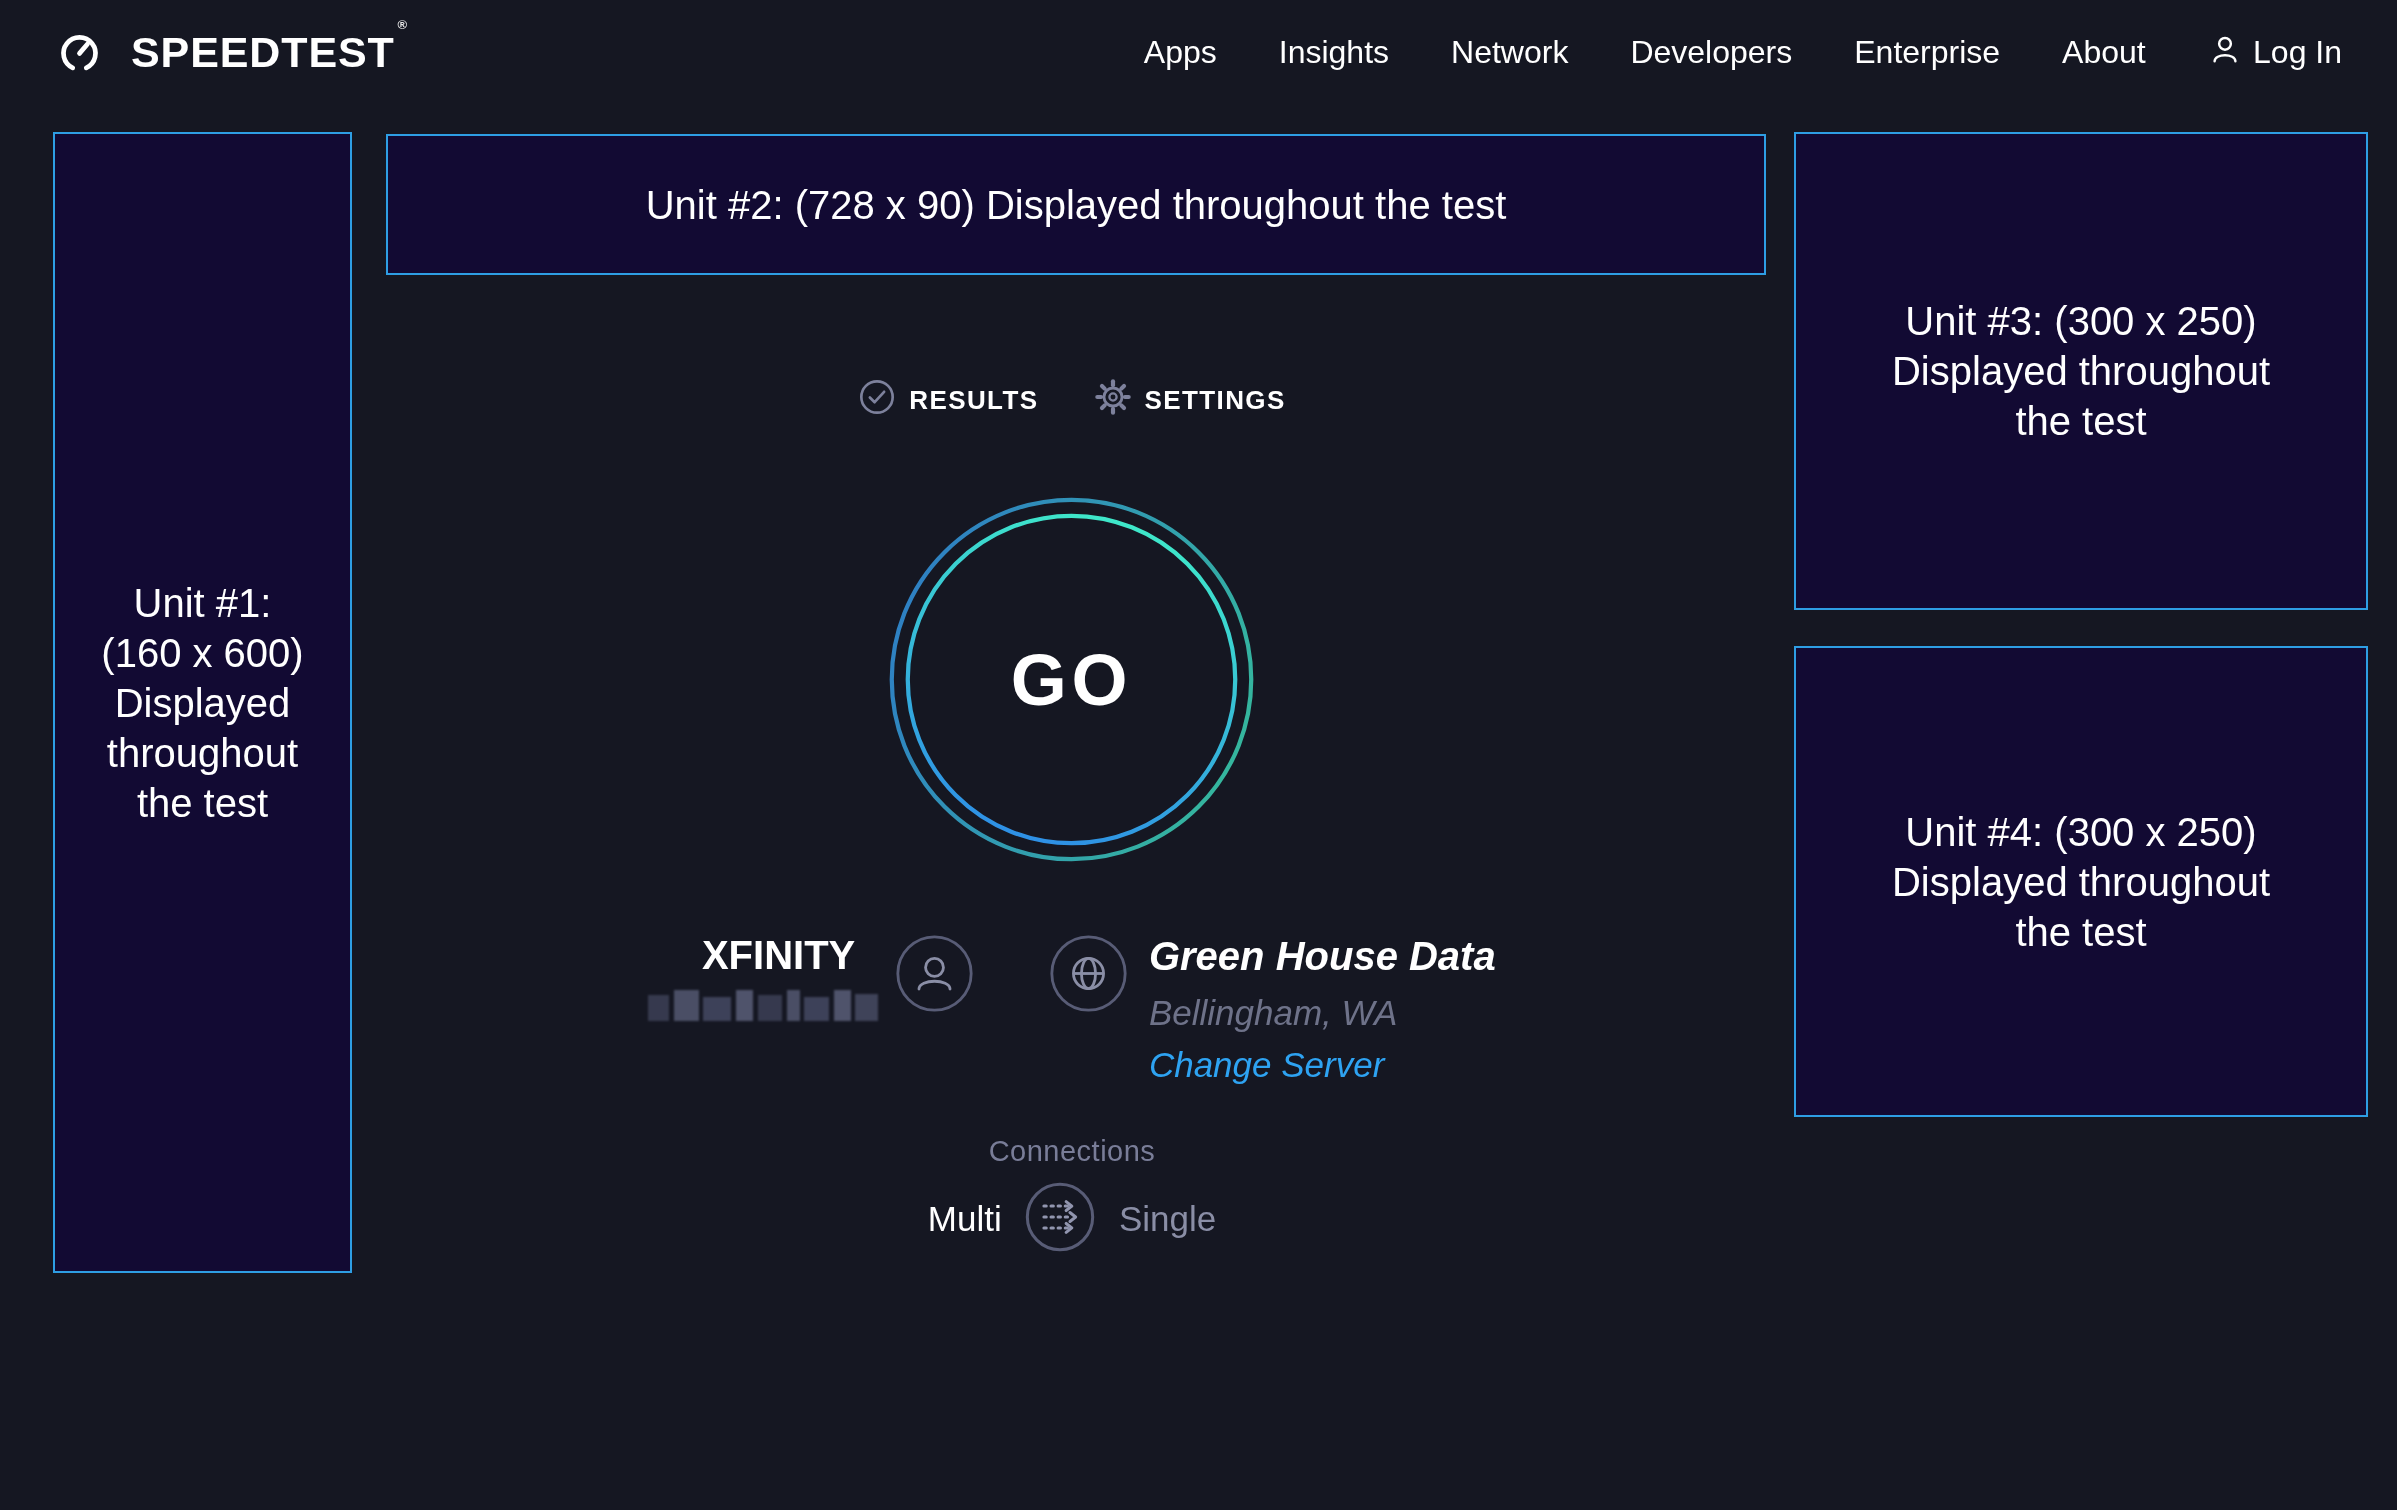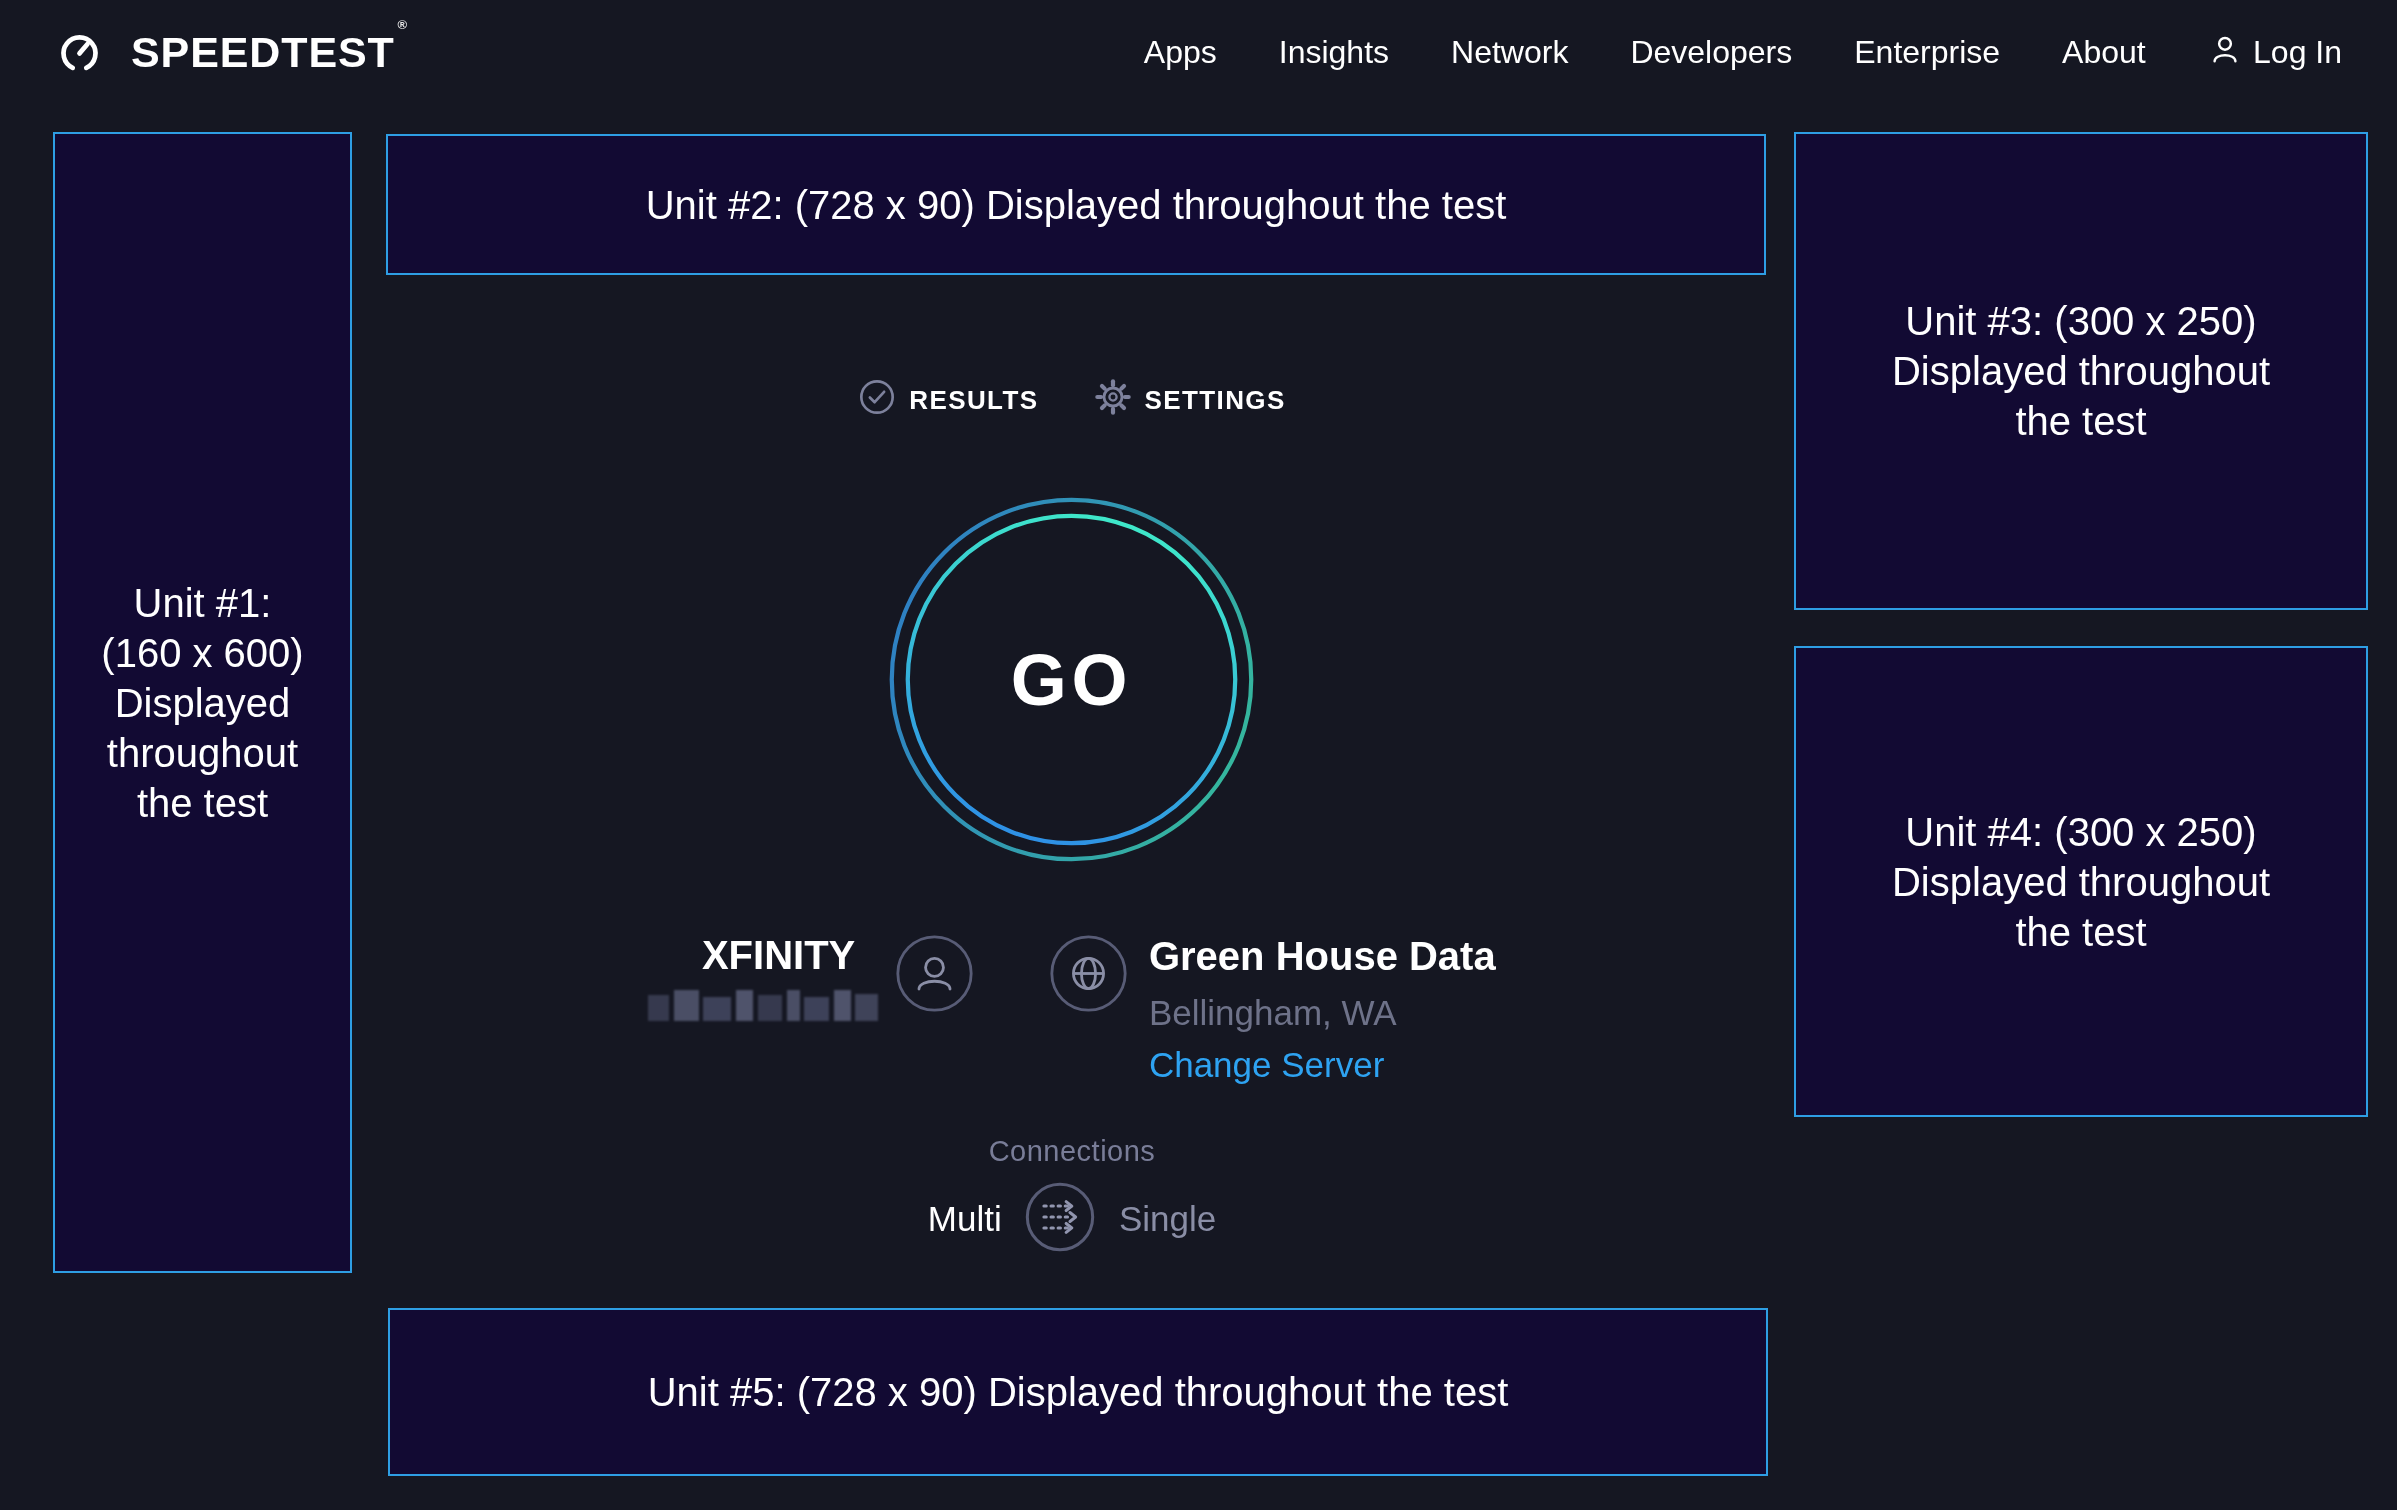--- a/index.html
+++ b/index.html
@@ -49,21 +49,21 @@
   .redacted span{display:block;background:#474b63;}
   .redacted span:nth-child(1){width:21px;height:26px;background:#3c4056;}
   .redacted span:nth-child(2){width:24.5px;height:31px;background:#545871;}
   .redacted span:nth-child(3){width:28px;height:23.5px;background:#454963;}
   .redacted span:nth-child(4){width:17px;height:31px;background:#5a5e78;}
   .redacted span:nth-child(5){width:24.5px;height:26px;background:#3c4056;}
   .redacted span:nth-child(6){width:13px;height:31px;background:#545871;}
   .redacted span:nth-child(7){width:24.5px;height:23.5px;background:#454963;}
   .redacted span:nth-child(8){width:17px;height:31px;background:#5a5e78;}
   .redacted span:nth-child(9){width:22.6px;height:27px;background:#474b63;}
-  .server-group{display:flex;align-items:flex-start;gap:21px;}
+  .server-group{display:flex;align-items:flex-start;gap:21px;font-style:italic;}
   .server-col{display:flex;flex-direction:column;}
   .server-name{font-size:40px;font-weight:600;line-height:49px;}
   .server-loc{font-size:35px;color:#6e7289;margin-top:11px;line-height:41px;}
   .change-server{font-size:35px;color:#2ea3f2;margin-top:11.3px;line-height:41px;cursor:pointer;}
 
   
   .connections{position:absolute;left:351px;width:1442px;top:1134px;display:flex;
                flex-direction:column;align-items:center;}
   .conn-label{font-size:29px;color:#797d98;letter-spacing:0.5px;line-height:34px;}
   .conn-row{margin-top:13px;display:flex;align-items:center;gap:22.6px;}
@@ -122,23 +122,20 @@
     <div>Displayed throughout</div>
     <div>the test</div>
   </div>
 
   <div class="ad" id="ad4">
     <div>Unit #4: (300 x 250)</div>
     <div>Displayed throughout</div>
     <div>the test</div>
   </div>
 
-  <div class="ad" id="ad5">
-    <span>Unit #5: (728 x 90) Displayed throughout the test</span>
-  </div>
 
   <div class="tabs">
     <div class="tab">
       <span>
         <svg width="38" height="38" viewBox="0 0 40 40" fill="none">
           <circle cx="20" cy="20" r="16.5" stroke="#7d819c" stroke-width="2.8"></circle>
           <path d="M12.5,20.5 L17.5,25.5 L27.5,14.5" stroke="#7d819c" stroke-width="2.8" stroke-linecap="round" stroke-linejoin="round"></path>
         </svg>
       </span>
       <span>RESULTS</span>

